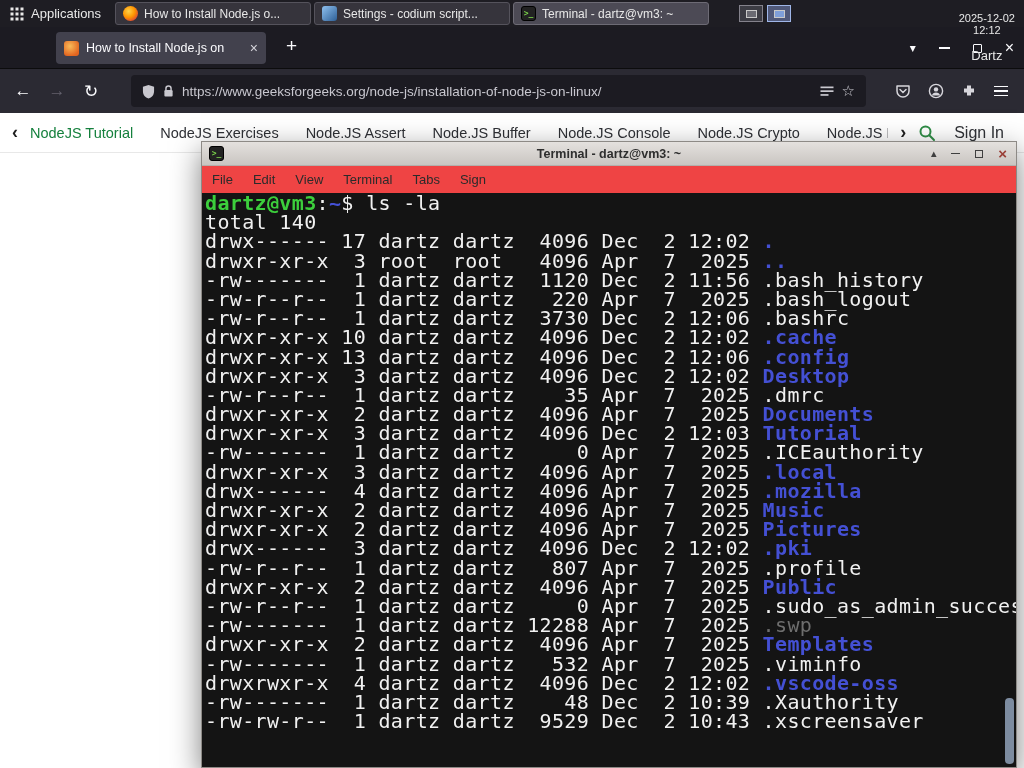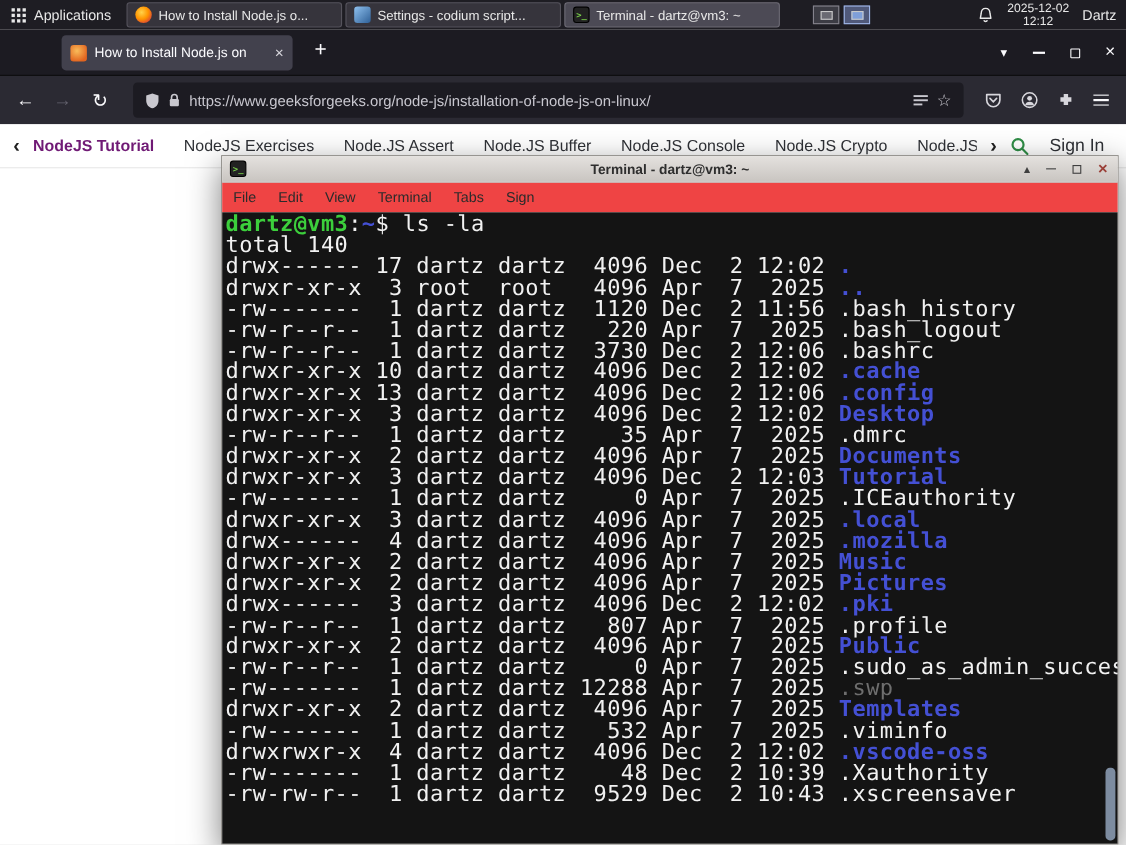--- a/index.html
+++ b/index.html
@@ -20,21 +20,21 @@
   .ico-firefox { border-radius:50%; background:radial-gradient(circle at 38% 35%, #ffd24a 0%, #ff9500 45%, #e3562a 72%, #b5332c 100%); }
   .ico-settings { background:linear-gradient(135deg,#8fc1ef,#2e5f96); }
   .ico-terminal { background:#222; border:1px solid #000; color:#7ad24a;
     font:bold 8px/13px "DejaVu Sans Mono", monospace; text-align:center; }
   .workspaces { display:flex; gap:4px; margin-left:30px; align-items:center; }
   .ws { width:24px; height:17px; border:1px solid #84828c; background:#3c3c44;
     display:inline-flex; align-items:center; justify-content:center; }
   .ws.active { background:#50597a; border-color:#9fb6e8; }
   .mini { width:11px; height:8px; background:#6a6a72; border:1px solid #c9c9c9; }
   .mini-active { background:#7f9fd9; }
-  .panel-right { margin-left:auto; display:flex; align-items:center; gap:12px; padding-right:9px; height:100%; }
+  .panel-right { margin-left:auto; display:flex; align-items:center; gap:12px; padding-right:9px; height:100%;flex-direction:column; }
   .clock { text-align:center; font-size:11px; line-height:12px; }
   .user { font-size:13px; }
 
   
   .browser { position:absolute; top:27px; left:0; right:0; bottom:0; }
   .tabstrip { height:42px; background:#1c1b22; position:relative; border-bottom:1px solid #0c0c0d; }
   .tab { position:absolute; left:56px; top:5px; width:210px; height:32px; background:#42414d;
     border-radius:4px; display:flex; align-items:center; gap:7px; padding:0 8px;
     color:#fbfbfe; font-size:12.5px; }
   .favicon { width:15px; height:15px; flex:0 0 15px; border-radius:3px;
@@ -46,33 +46,33 @@
   .strip-ctls .chev { font-size:12px; }
   .win-min i { display:block; width:11px; height:1.5px; background:#fbfbfe; }
   .win-max i { display:block; width:9px; height:9px; border:1.5px solid #fbfbfe; border-radius:1px; }
   .win-close { font-size:16px; }
 
   .navbar { height:44px; background:#2b2a33; display:flex; align-items:center; padding:0 8px; gap:4px; }
   .nav-btn { width:30px; height:30px; display:flex; align-items:center; justify-content:center;
     color:#fbfbfe; font-size:17px; border-radius:4px; }
   .nav-btn.fwd { color:#63616d; }
   .urlbar { flex:1; height:32px; background:#1c1b22; border-radius:4px; display:flex;
-    align-items:center; gap:8px; padding:0 11px; margin:0 11px; }
+    align-items:center; gap:8px; padding:0 11px; margin:0 21px; }
   .url-text { flex:1; color:#c8c7cf; font-size:13.5px; white-space:nowrap; overflow:hidden; }
   .star { font-size:15px; color:#c9c8cf; }
   .navbar-icons { display:flex; gap:17px; align-items:center; margin:0 8px 0 4px; }
   .hamburger { display:flex; flex-direction:column; gap:3px; }
   .hamburger i { width:14px; height:1.6px; background:#fbfbfe; }
 
   .site-header { height:40px; background:#ffffff; display:flex; align-items:center;
     padding:0 12px; gap:12px; font-size:14.5px; color:#2f3136; border-bottom:1px solid #e8e8e8; }
   .chev-left, .chev-right { font-weight:bold; font-size:18px; color:#1f1f1f; }
   .site-nav { display:flex; gap:27px; flex:1; overflow:hidden; align-items:center; }
   .nav-item { white-space:nowrap; }
-  .nav-bold { font-weight:700; color:#701a75;text-align:right; }
+  .nav-bold { font-weight:400; color:#15803d;text-align:right; }
   .nav-clip { max-width:42px; overflow:hidden; }
   .signin { font-size:16px; color:#2f3136; margin:0 8px 0 6px; }
 
   
   .term { position:absolute; left:201px; top:141px; width:816px; height:627px; z-index:20;
     display:flex; flex-direction:column; border:1px solid #8d8a86;
     box-shadow:0 10px 28px rgba(0,0,0,0.5); }
   .term-titlebar { height:24px; flex:0 0 24px; background:linear-gradient(#e4e1de,#c9c5c1);
     display:flex; align-items:center; padding:0 7px; position:relative;
     font-weight:bold; font-size:12.5px; color:#2e2e2e; border-bottom:1px solid #b3afab; }

